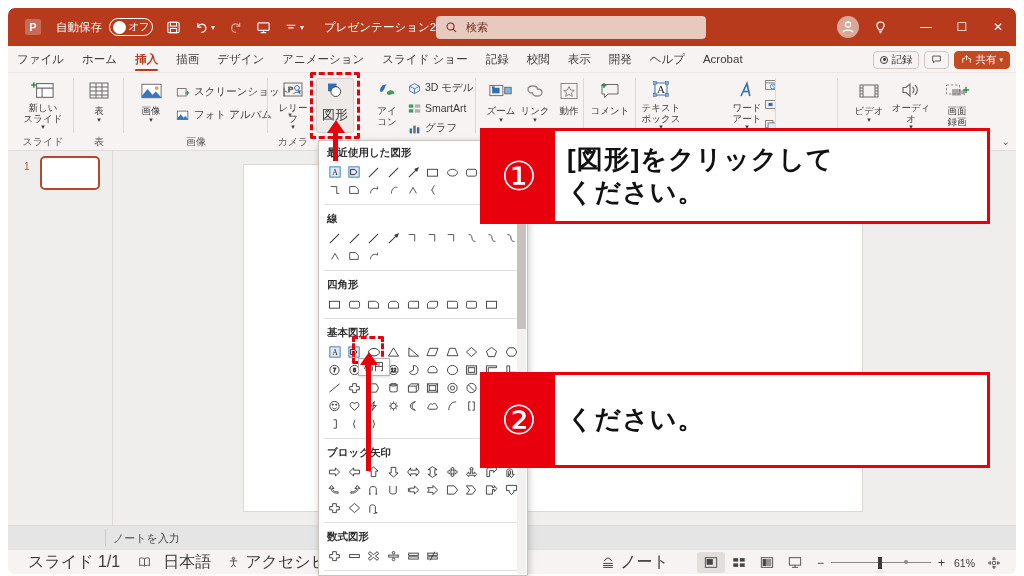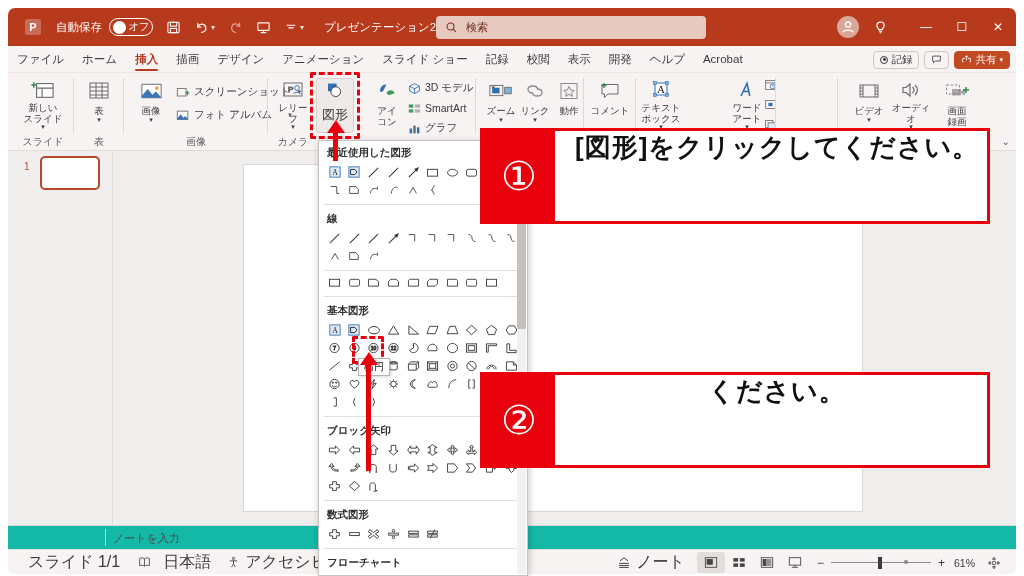--- a/index.html
+++ b/index.html
@@ -108,21 +108,21 @@
   }
 
   
   .slidepane{position:absolute;left:8px;top:151px;width:105px;height:374px;background:#f0eeed;border-right:1px solid #dedad8;}
   .thumbnum{position:absolute;left:16px;top:10px;font-size:10px;color:#b0552f;}
   .thumb{position:absolute;left:32px;top:5px;width:60px;height:34px;background:#fff;border:2.5px solid #b5472a;border-radius:5px;}
 
   
   .editarea{position:absolute;left:113px;top:151px;width:903px;height:374px;background:#f0eeed;}
   .canvas{position:absolute;left:130px;top:13px;width:620px;height:348px;background:#fff;border:1px solid #dcd6d4;}
-  .notes{position:absolute;left:8px;top:525px;width:1008px;height:24px;background:#14b8a6;border-top:1px solid #dedad8;}
+  .notes{position:absolute;left:8px;top:525px;width:1008px;height:24px;background:#e5e5e5;border-top:1px solid #dedad8;}
   .notes .nl{position:absolute;left:105px;top:5px;font-size:11px;color:#4a4a4a;}
   .notes .sepv{position:absolute;left:97px;top:3px;bottom:3px;width:1px;background:#cfcac8;}
 
   
   .statusbar{
     position:absolute;left:8px;top:549px;width:1008px;height:25px;background:#f7f3f2;
     border-radius:0 0 7px 7px;border-top:1px solid #e5dedb;display:flex;align-items:center;
   }
   .sb-item{font-size:16px;color:#3b3b3b;display:flex;align-items:center;gap:5px;white-space:nowrap;}
   .sb-right{position:absolute;right:8px;top:0;height:25px;display:flex;align-items:center;gap:0;}
@@ -155,21 +155,21 @@
 
   
   .callout{
     position:absolute;background:#fff;border:3px solid #e8000d;display:flex;align-items:stretch;z-index:50;
   }
   .callout .num{
     width:72px;background:#e8000d;display:flex;align-items:center;justify-content:center;
     color:#fff;font-size:40px;line-height:1;font-family:"DejaVu Sans", sans-serif;
   }
   .callout .txt{
-    flex:1;display:flex;justify-content:center;padding-left:12px;
+    flex:1;display:flex;flex-direction:column;justify-content:center;padding-left:12px;
     font-size:26px;font-weight:700;color:#111;line-height:1.28;letter-spacing:1px;
   }
   #callout1{left:480px;top:128px;width:510px;height:96px;}
   #callout2{left:480px;top:372px;width:510px;height:96px;}
 
   
   .arrow{position:absolute;z-index:45;}
   .arrow .shaft{position:absolute;background:#e8000d;width:5px;}
   .arrow .headp{
     position:absolute;width:0;height:0;border-left:9px solid transparent;border-right:9px solid transparent;
@@ -607,21 +607,21 @@
     <div class="sb-item" style="margin-left:12px">日本語</div>
     <div class="sb-item" style="margin-left:16px">
       <svg width="13" height="13" viewBox="0 0 16 16" fill="none" stroke="#3b3b3b" stroke-width="1.1">
           <circle cx="8" cy="3" r="1.4"></circle>
           <path d="M3.5 6 H12.5 M8 6 V10 M8 10 L5.5 13.5 M8 10 L10.5 13.5"></path>
         </svg>
     </div>
     <div class="sb-item" style="margin-left:5px">アクセシビリティ: 問題ありません</div>
 
     <div class="sb-right">
-      <div class="sb-item" style="margin-right:12px">
+      <div class="sb-item" style="margin-right:28px">
         <svg width="14" height="13" viewBox="0 0 16 14" fill="none" stroke="#3b3b3b" stroke-width="1.1">
             <path d="M3.5 5 L8 1.6 L12.5 5"></path>
             <path d="M2.5 8 H13.5 M2.5 10.4 H13.5 M2.5 12.6 H13.5"></path>
           </svg>
         <span>ノート</span>
       </div>
       <div class="vbtn sel">
         <svg width="14" height="13" viewBox="0 0 16 14" fill="none" stroke="#444" stroke-width="1">
             <rect x="1.5" y="1.5" width="13" height="11"></rect>
             <rect x="3.5" y="3.5" width="6" height="5.5" fill="#444"></rect>
@@ -820,20 +820,21 @@
           </svg>
         </div>
       <div class="gcell">
           <svg width="12" height="12" viewBox="0 0 14 14" fill="none" stroke="#3b3b3b">
             <path d="M3 11 C3 5 8 4 11 6 L11 3"></path>
           </svg>
         </div>
     </div>
     <div class="gdiv"></div>
 
+    <div class="ghead">四角形</div>
     <div class="grow">
       <div class="gcell">
           <svg width="13" height="11" viewBox="0 0 14 12" fill="none" stroke="#3b3b3b">
             <rect x="1.5" y="2.5" width="11" height="7.5"></rect>
           </svg>
         </div>
       <div class="gcell">
           <svg width="13" height="11" viewBox="0 0 14 12" fill="none" stroke="#3b3b3b">
             <rect x="1.5" y="2.5" width="11" height="7.5" rx="2"></rect>
           </svg>

